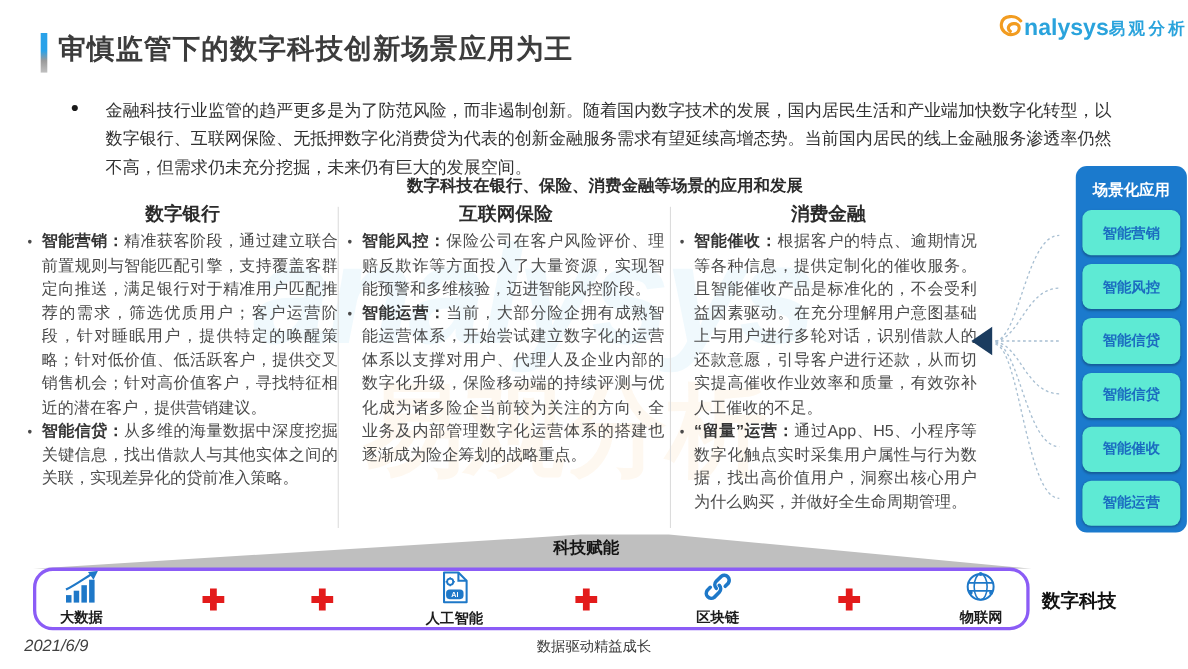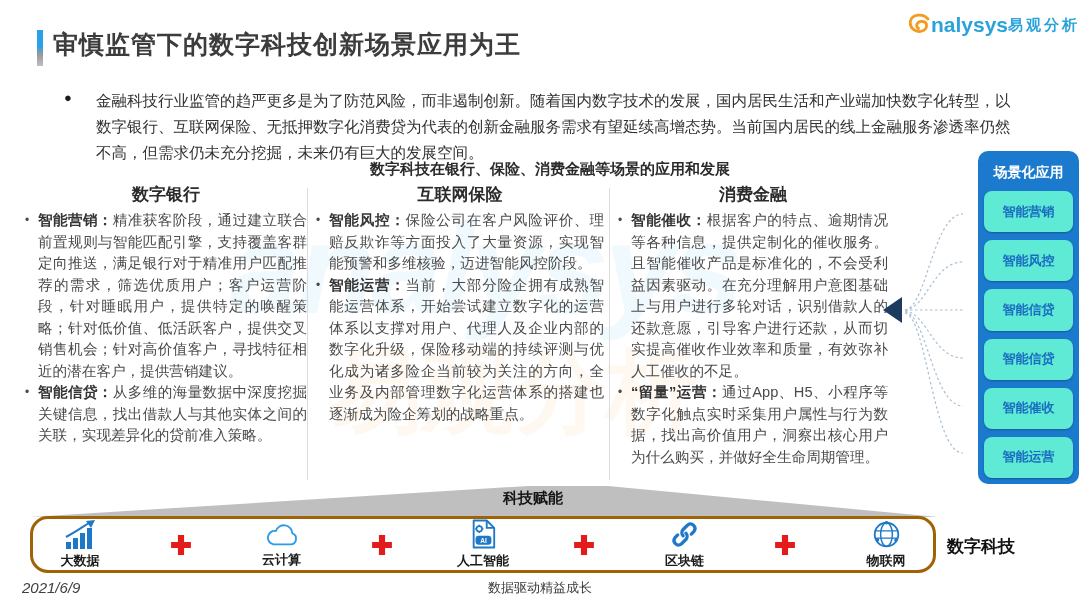--- a/index.html
+++ b/index.html
@@ -54,22 +54,22 @@
     box-shadow:0 1px 2px rgba(0,0,0,0.25); }
 
   
   .connector { left:875px; top:165px; }
 
   
   .band-svg { left:28px; top:483px; }
   .band-label { left:473px; top:489px; width:120px; text-align:center;
     font-size:15px; font-weight:bold; color:#151515; }
   .tech-row { left:30px; top:516px; width:906px; height:57px; background:#fff;
-    border:3px solid #a16207; border-radius:18px; display:flex; align-items:center;
-    justify-content:space-between; padding:0 16px; }
+    border:3px solid #8b5cf6; border-radius:18px; display:flex; align-items:center;
+    justify-content:space-between; padding:0 10px; }
   .tech-item { display:flex; flex-direction:column; align-items:center; min-width:62px; }
   .tech-item .tech-label { font-size:13px; font-weight:600; color:#1c1c1c; margin-top:-1px; }
   .plus-wrap { display:flex; align-items:center; }
   .result-label { left:947px; top:535px; font-size:17px; font-weight:bold; color:#111; }
 
   
   .footer-date { left:22px; top:579px; font-size:15px; color:#404040;font-style:italic; }
   .footer-slogan { left:0; right:0; top:579px; text-align:center; font-size:13px; color:#3a3a3a; }
   .footer-page { right:20px; top:579px; font-size:13px; color:#3a3a3a;margin-top:34px; }
 </style>
@@ -182,28 +182,20 @@
     </span>
     <span class="tech-label">大数据</span>
   </div>
 
   <div class="plus-wrap">
     <svg width="22" height="22" viewBox="0 0 20 20">
         <path d="M7.2 1 h5.6 v6.2 H19 v5.6 h-6.2 V19 H7.2 v-6.2 H1 V7.2 h6.2 Z" fill="#E31B1B"></path>
       </svg>
   </div>
 
-  <div class="tech-item">
-    <span>
-      <svg width="34" height="27" viewBox="0 0 36 27">
-        <path d="M9 24 h18 a6 6 0 0 0 2-11.6 A9 9 0 0 0 11.5 9.8 A6.5 6.5 0 0 0 9 24 Z" fill="none" stroke="#2E9BE6" stroke-width="2" stroke-linejoin="round"></path>
-      </svg>
-    </span>
-    <span class="tech-label">云计算</span>
-  </div>
 
   <div class="plus-wrap">
     <svg width="22" height="22" viewBox="0 0 20 20">
         <path d="M7.2 1 h5.6 v6.2 H19 v5.6 h-6.2 V19 H7.2 v-6.2 H1 V7.2 h6.2 Z" fill="#E31B1B"></path>
       </svg>
   </div>
 
   <div class="tech-item">
     <span>
       <svg width="28" height="30" viewBox="0 0 30 32">

